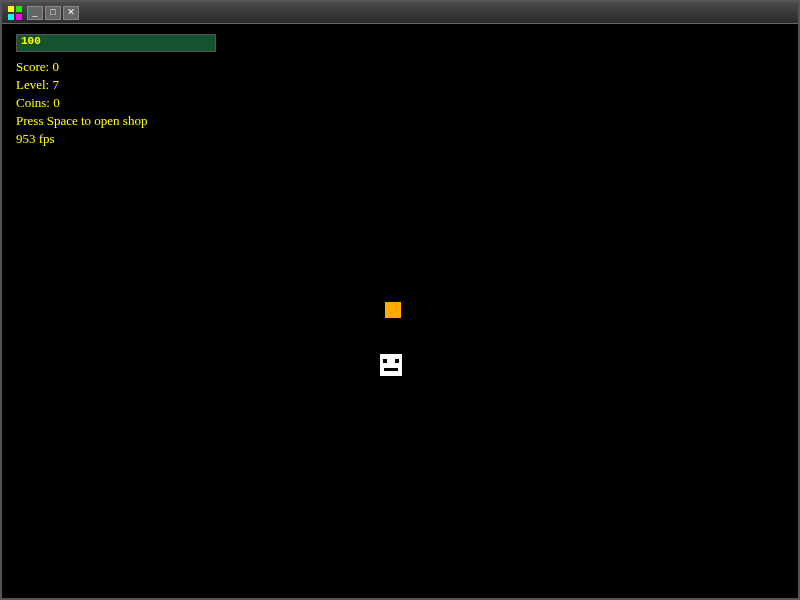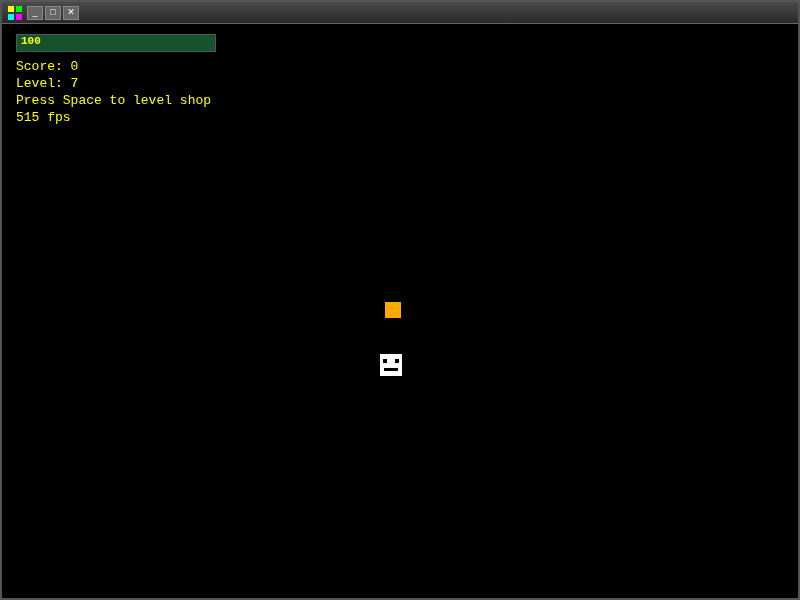--- a/index.html
+++ b/index.html
@@ -108,21 +108,21 @@
       top: 35px;
       left: 14px;
       display: flex;
       flex-direction: column;
       gap: 2px;
     }
 
     .hud-line {
       color: #ffff00;
       font-size: 13px;
-      font-family: Liberation Mono, monospace;
+      font-family: Liberation Serif, serif;
     }
 
     
     .player {
       position: absolute;
       width: 22px;
       height: 22px;
       background: #fff;
       left: 378px;
       top: 330px;
@@ -190,22 +190,23 @@
 
     <div class="health-bar-container">
       <div class="health-bar-fill" style="width: 100%;">
         <span class="health-bar-text">100</span>
       </div>
     </div>
 
     <div class="hud">
       <span class="hud-line">Score: 0</span>
       <span class="hud-line">Level: 7</span>
-      <span class="hud-line">Press Space to level shop</span>
-      <span class="hud-line">515 fps</span>
+      <span class="hud-line">Coins: 0</span>
+      <span class="hud-line">Press Space to open shop</span>
+      <span class="hud-line">953 fps</span>
     </div>
 
     <div class="enemy"></div>
 
     <div class="player">
       <div class="player-eye-left"></div>
       <div class="player-eye-right"></div>
       <div class="player-mouth"></div>
     </div>
 

